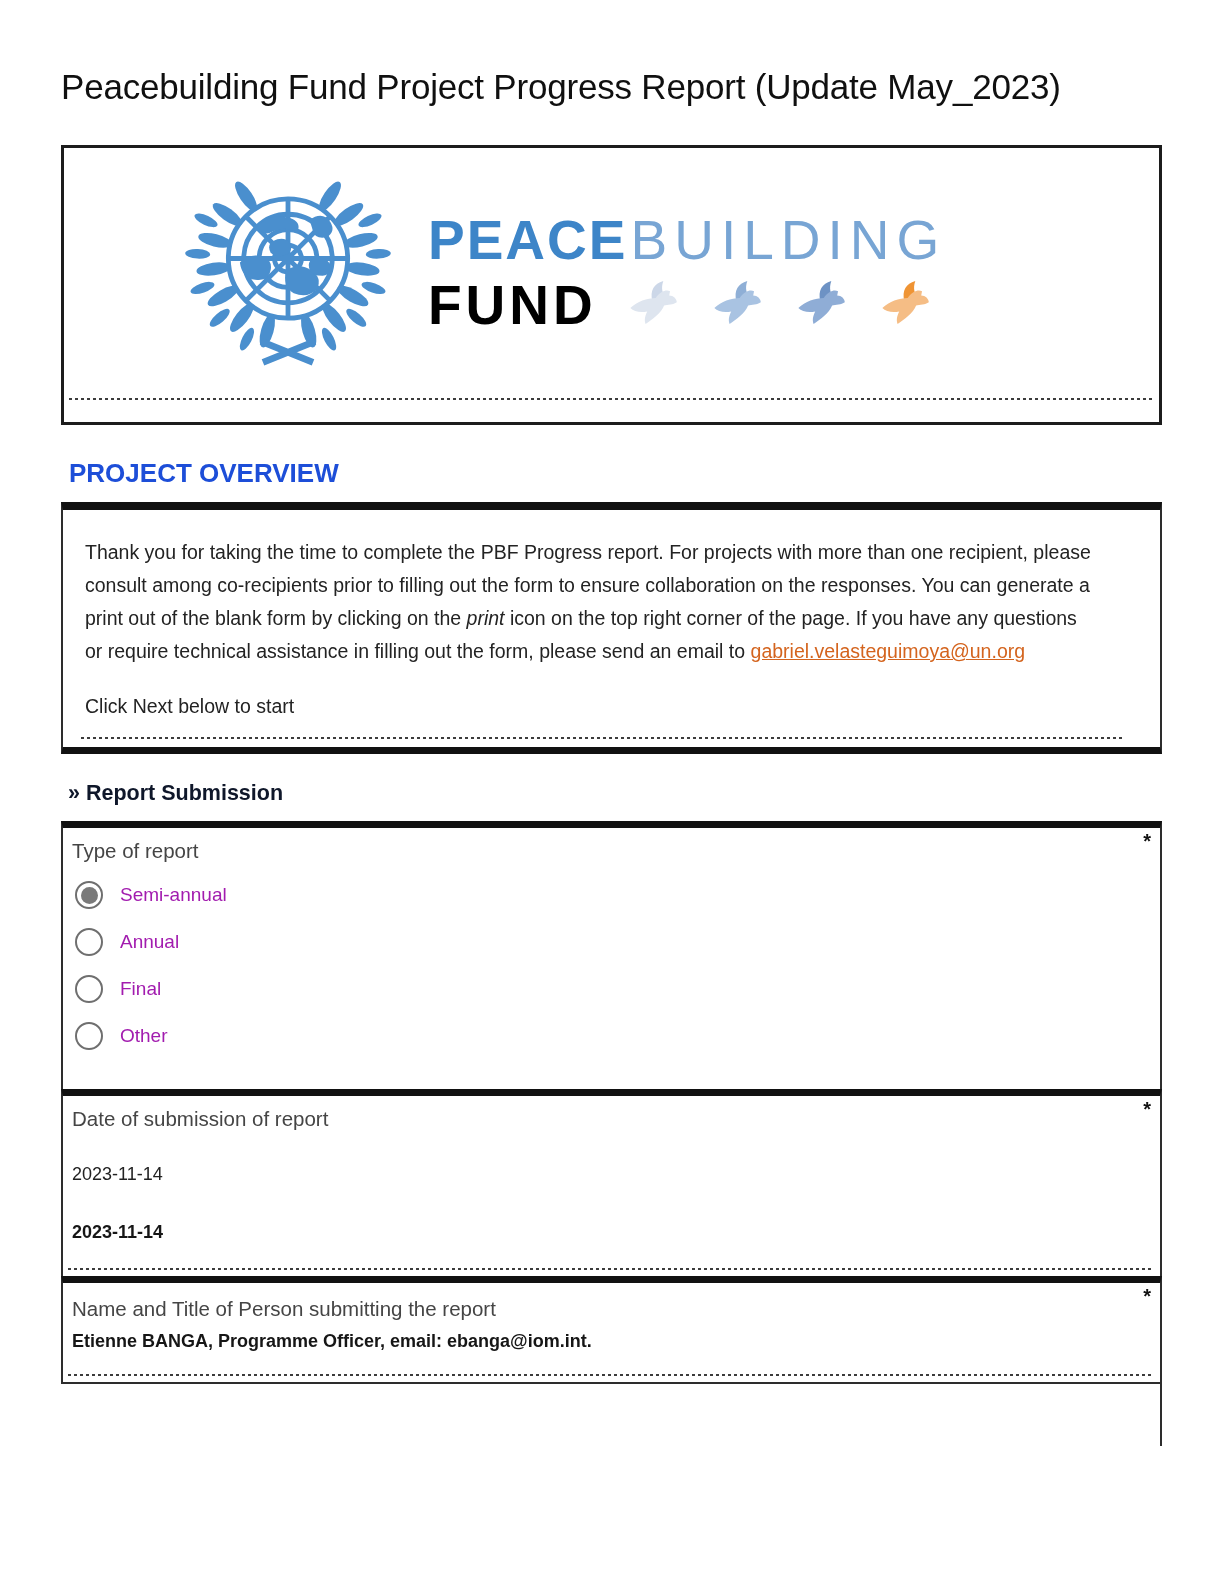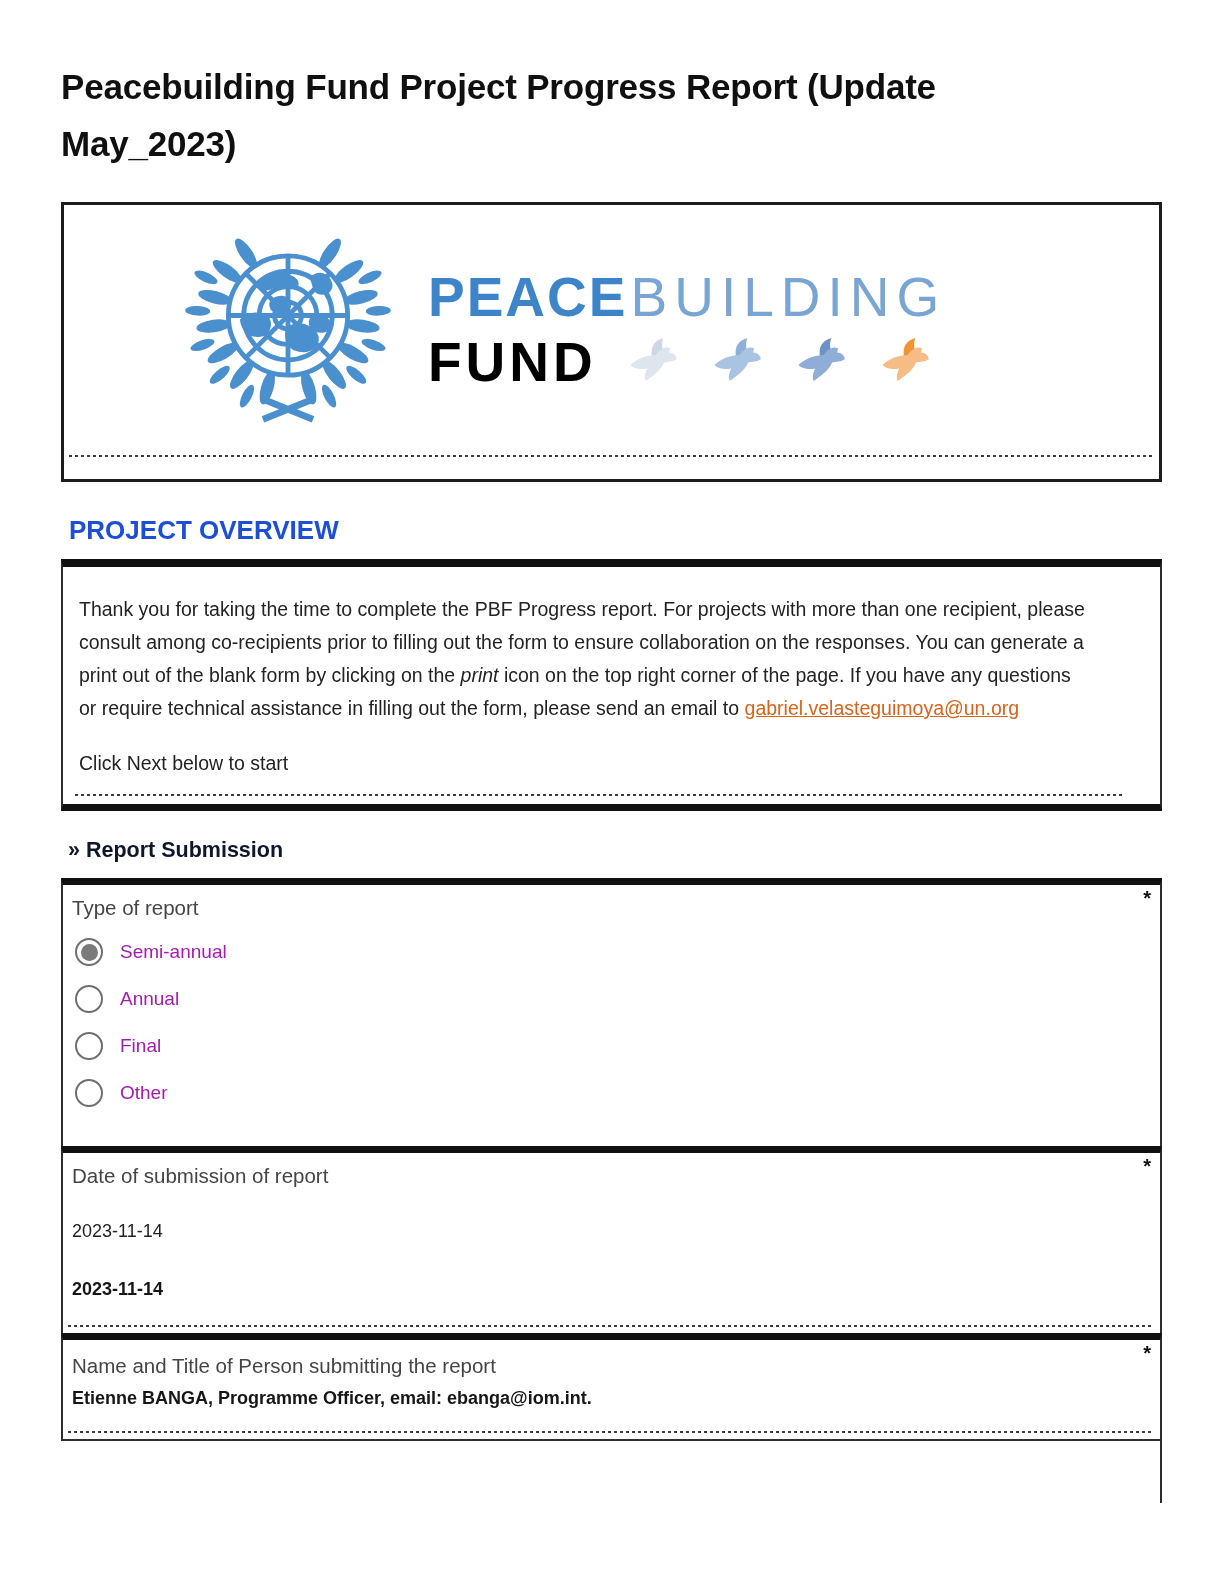--- a/index.html
+++ b/index.html
@@ -9,21 +9,21 @@
     width:1224px; height:1584px;
     margin:0 auto;
     background:#fff;
     padding:58px 62px 0 61px;
     font-family:"Liberation Sans", sans-serif;
     color:#232323;
     overflow:hidden;
   }
   .page-title {
     margin:0; max-width:1030px;
-    font-size:35px; line-height:57px; font-weight:700;
+    font-size:35px; line-height:57px; font-weight:400;
     color:#101010; letter-spacing:-0.2px;
   }
 
   
   .logo-box {
     margin-top:30px; height:280px;
     border:3px solid #1c1c1c;
     position:relative;
   }
   .logo-content {
@@ -49,21 +49,21 @@
 
   
   .overview-heading {
     margin:33px 0 0 8px;
     font-size:26px; font-weight:700; color:#1d4ed8;
   }
   .overview-box {
     margin-top:13px; position:relative;
     border-left:2px solid #2d2d2d; border-right:2px solid #2d2d2d;
     border-top:8px solid #111; border-bottom:7px solid #111;
-    padding:26px 40px 8px 16px;
+    padding:26px 40px 8px 22px;
   }
   .intro { margin:0; font-size:19.5px; line-height:33px; color:#232323; max-width:1012px; }
   .intro em { font-style:italic; }
   .email-link { color:#d4641e; text-decoration:underline; cursor:pointer; }
   .click-next { margin:22px 0 0 0; font-size:19.5px; line-height:33px; color:#232323; }
   .overview-dotted { margin:14px -4px 0 -4px; }
 
   
   .submission-heading { margin:27px 0 0 7px; font-size:21.5px; font-weight:700; color:#0f172a; }
   .questions { margin-top:15px; }

